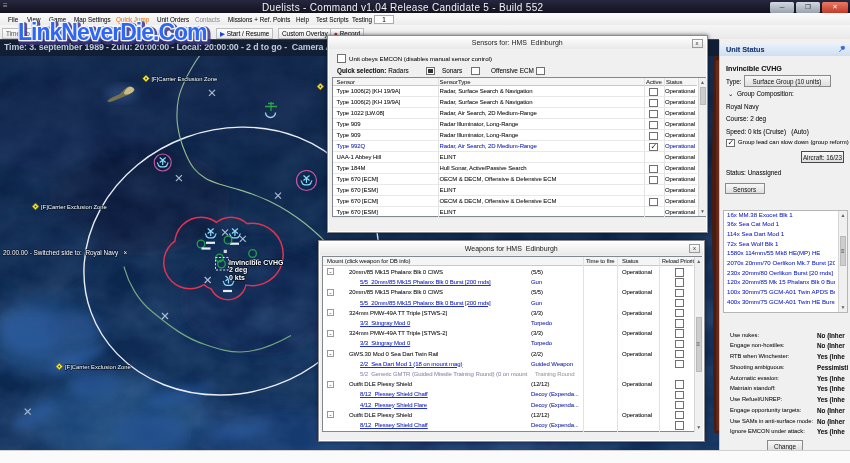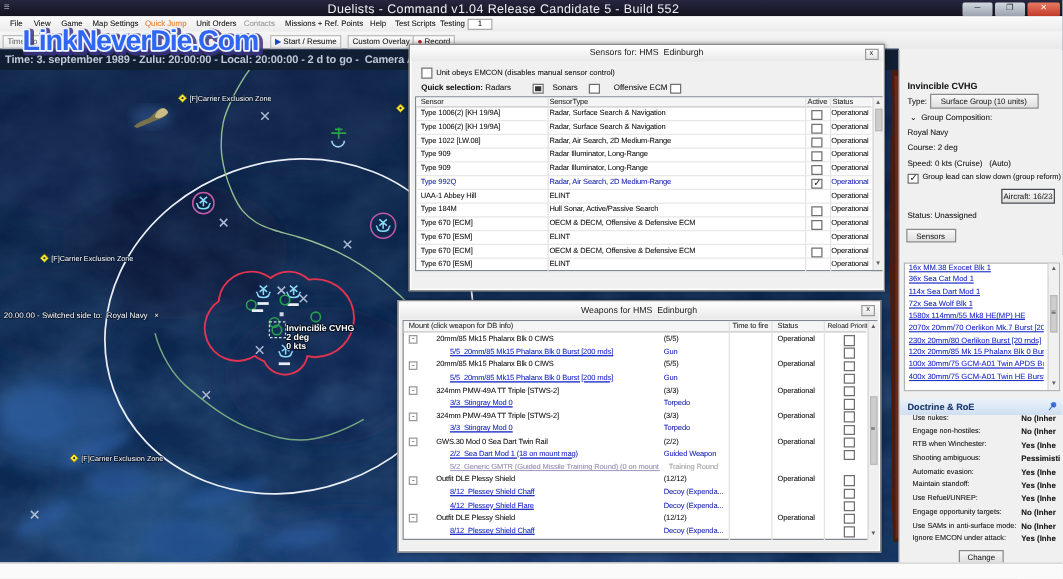--- a/index.html
+++ b/index.html
@@ -397,20 +397,25 @@
 <div class="cb" style="left:352px;top:164.6px"></div>
 <div class="sb" style="left:370.5px;top:0;width:9.5px;height:175px">
           <div class="sbarrow" style="top:0">▲</div>
           <div class="sbthumb" style="top:60px;height:55px"></div>
           <div class="ptext" style="left:2px;top:84px;color:#666">≡</div>
           <div class="sbarrow" style="bottom:0">▼</div>
         </div>
 </div>
     </div>
 <div class="abs" id="panel">
+<div class="phead" style="top:2.5px">Unit Status<svg class="pin" viewBox="0 0 10 10">
+          <circle cx="6.2" cy="3.4" r="2.6" fill="#3f74dd"></circle>
+          <path d="M4.6,5.2 L1.6,8.8" stroke="#3f74dd" stroke-width="1.1"></path>
+          <path d="M3.4,2.2 L6.8,6.2" stroke="#2a4a9a" stroke-width="0.8"></path>
+        </svg></div>
 <div class="ptext" style="left:6px;top:24px;font-weight:bold;font-size:7.2px">Invincible CVHG</div>
 <div class="ptext" style="left:6px;top:37.5px">Type:</div>
 <div class="pbtn" style="left:23.5px;top:35px;width:87px;height:11.5px;padding-top:2px">Surface Group (10 units)</div>
 <div class="ptext" style="left:8px;top:49.5px">⌄&nbsp; Group Composition:</div>
 <div class="ptext" style="left:6px;top:63px">Royal Navy</div>
 <div class="ptext" style="left:6px;top:75.3px">Course: 2 deg</div>
 <div class="ptext" style="left:6px;top:87.7px">Speed: 0 kts (Cruise)&nbsp;&nbsp; (Auto)</div>
 <div class="cb ck" style="left:6px;top:98.5px"></div>
 <div class="ptext" style="left:18px;top:99.3px;font-size:6px">Group lead can slow down (group reform)</div>
 <div class="pbtn" style="left:81px;top:111px;width:43px;height:12px;padding-top:2.2px;border-color:#44484e">Aircraft: 16/23</div>
@@ -426,25 +431,20 @@
 <div class="ptext link" style="left:7px;top:228.7px;font-size:6.1px;max-width:108px;overflow:hidden">230x 20mm/80 Oerlikon Burst [20 rnds]</div>
 <div class="ptext link" style="left:7px;top:238.4px;font-size:6.1px;max-width:108px;overflow:hidden">120x 20mm/85 Mk 15 Phalanx Blk 0 Burst...</div>
 <div class="ptext link" style="left:7px;top:248.1px;font-size:6.1px;max-width:108px;overflow:hidden">100x 30mm/75 GCM-A01 Twin APDS Bur...</div>
 <div class="ptext link" style="left:7px;top:257.8px;font-size:6.1px;max-width:108px;overflow:hidden">400x 30mm/75 GCM-A01 Twin HE Burst ...</div>
 <div class="sb" style="left:118px;top:170.5px;width:9px;height:101px">
         <div class="sbarrow" style="top:0">▲</div>
         <div class="sbthumb" style="top:25px;height:30px"></div>
         <div class="ptext" style="left:2px;top:36px;color:#666">≡</div>
         <div class="sbarrow" style="bottom:0">▼</div>
       </div>
-<div class="phead" style="top:278.5px">Doctrine &amp; RoE<svg class="pin" viewBox="0 0 10 10">
-          <circle cx="6.2" cy="3.4" r="2.6" fill="#3f74dd"></circle>
-          <path d="M4.6,5.2 L1.6,8.8" stroke="#3f74dd" stroke-width="1.1"></path>
-          <path d="M3.4,2.2 L6.8,6.2" stroke="#2a4a9a" stroke-width="0.8"></path>
-        </svg></div>
 <div class="ptext" style="left:10px;top:291.5px;font-size:5.8px">Use nukes:</div>
 <div class="ptext" style="left:97px;top:291.5px;font-size:6.3px;font-weight:bold">No (Inher</div>
 <div class="ptext" style="left:10px;top:302.3px;font-size:5.8px">Engage non-hostiles:</div>
 <div class="ptext" style="left:97px;top:302.3px;font-size:6.3px;font-weight:bold">No (Inher</div>
 <div class="ptext" style="left:10px;top:313.0px;font-size:5.8px">RTB when Winchester:</div>
 <div class="ptext" style="left:97px;top:313.0px;font-size:6.3px;font-weight:bold">Yes (Inhe</div>
 <div class="ptext" style="left:10px;top:323.8px;font-size:5.8px">Shooting ambiguous:</div>
 <div class="ptext" style="left:97px;top:323.8px;font-size:6.3px;font-weight:bold">Pessimisti</div>
 <div class="ptext" style="left:10px;top:334.6px;font-size:5.8px">Automatic evasion:</div>
 <div class="ptext" style="left:97px;top:334.6px;font-size:6.3px;font-weight:bold">Yes (Inhe</div>

